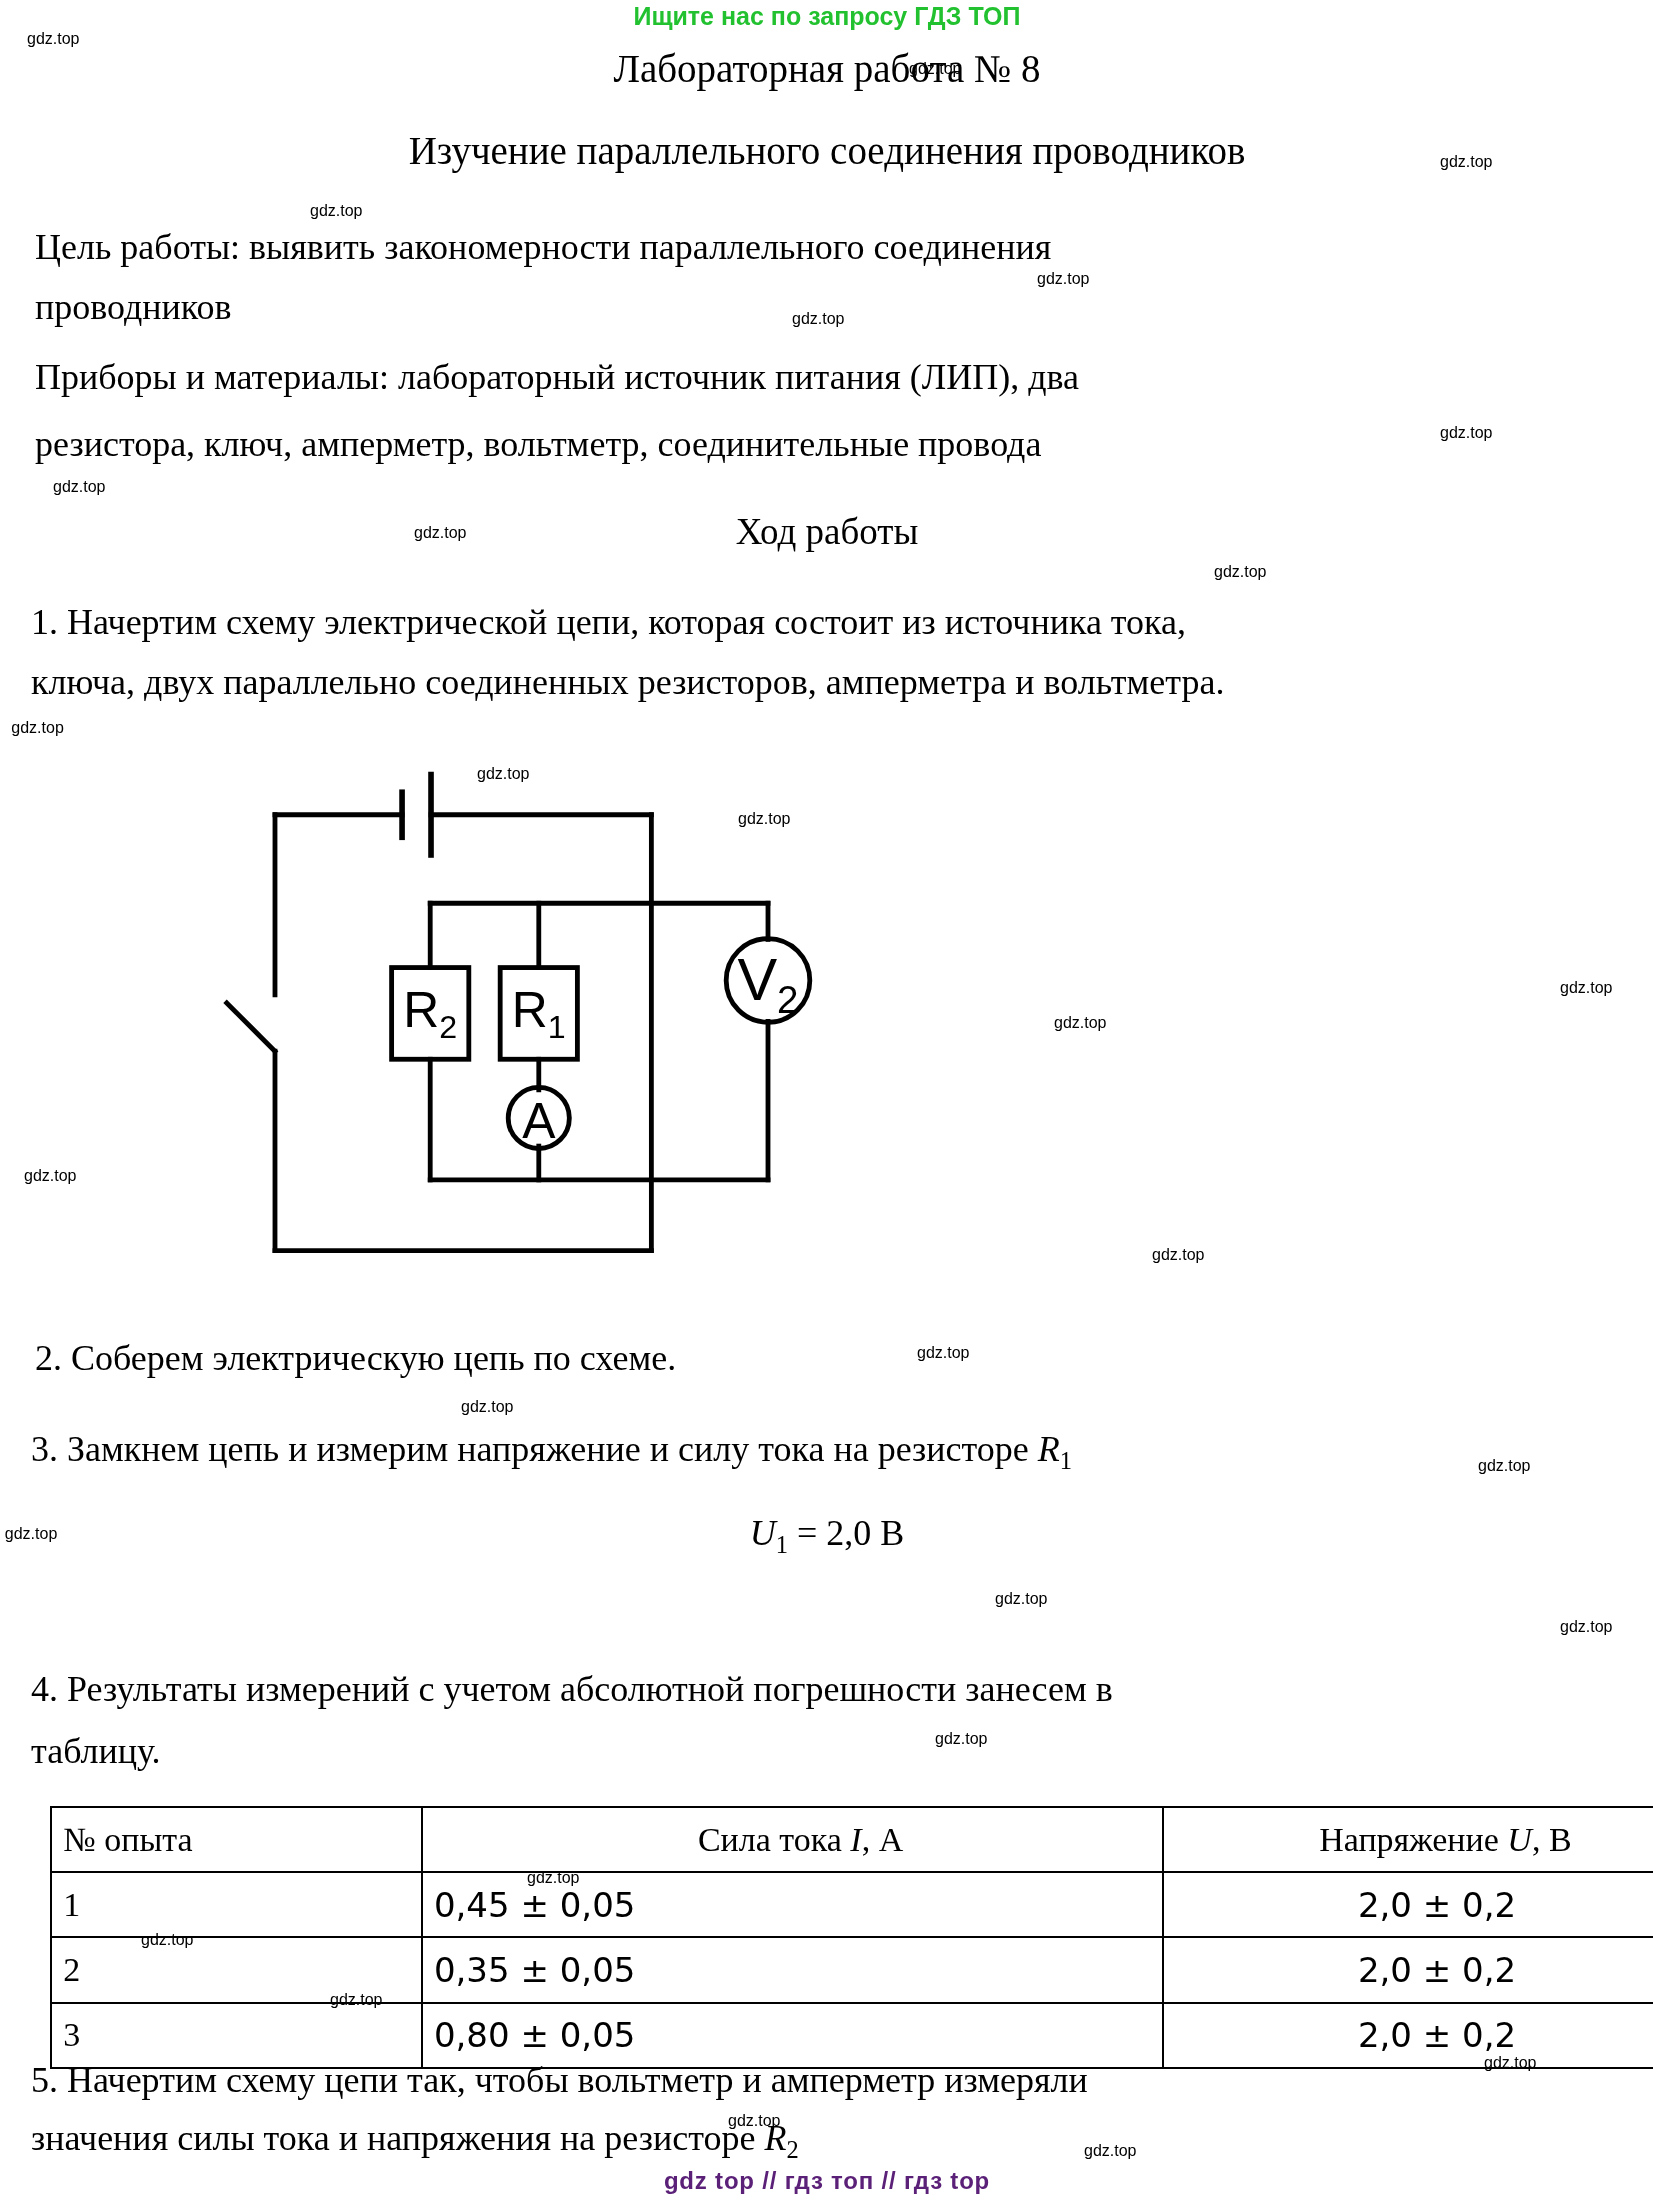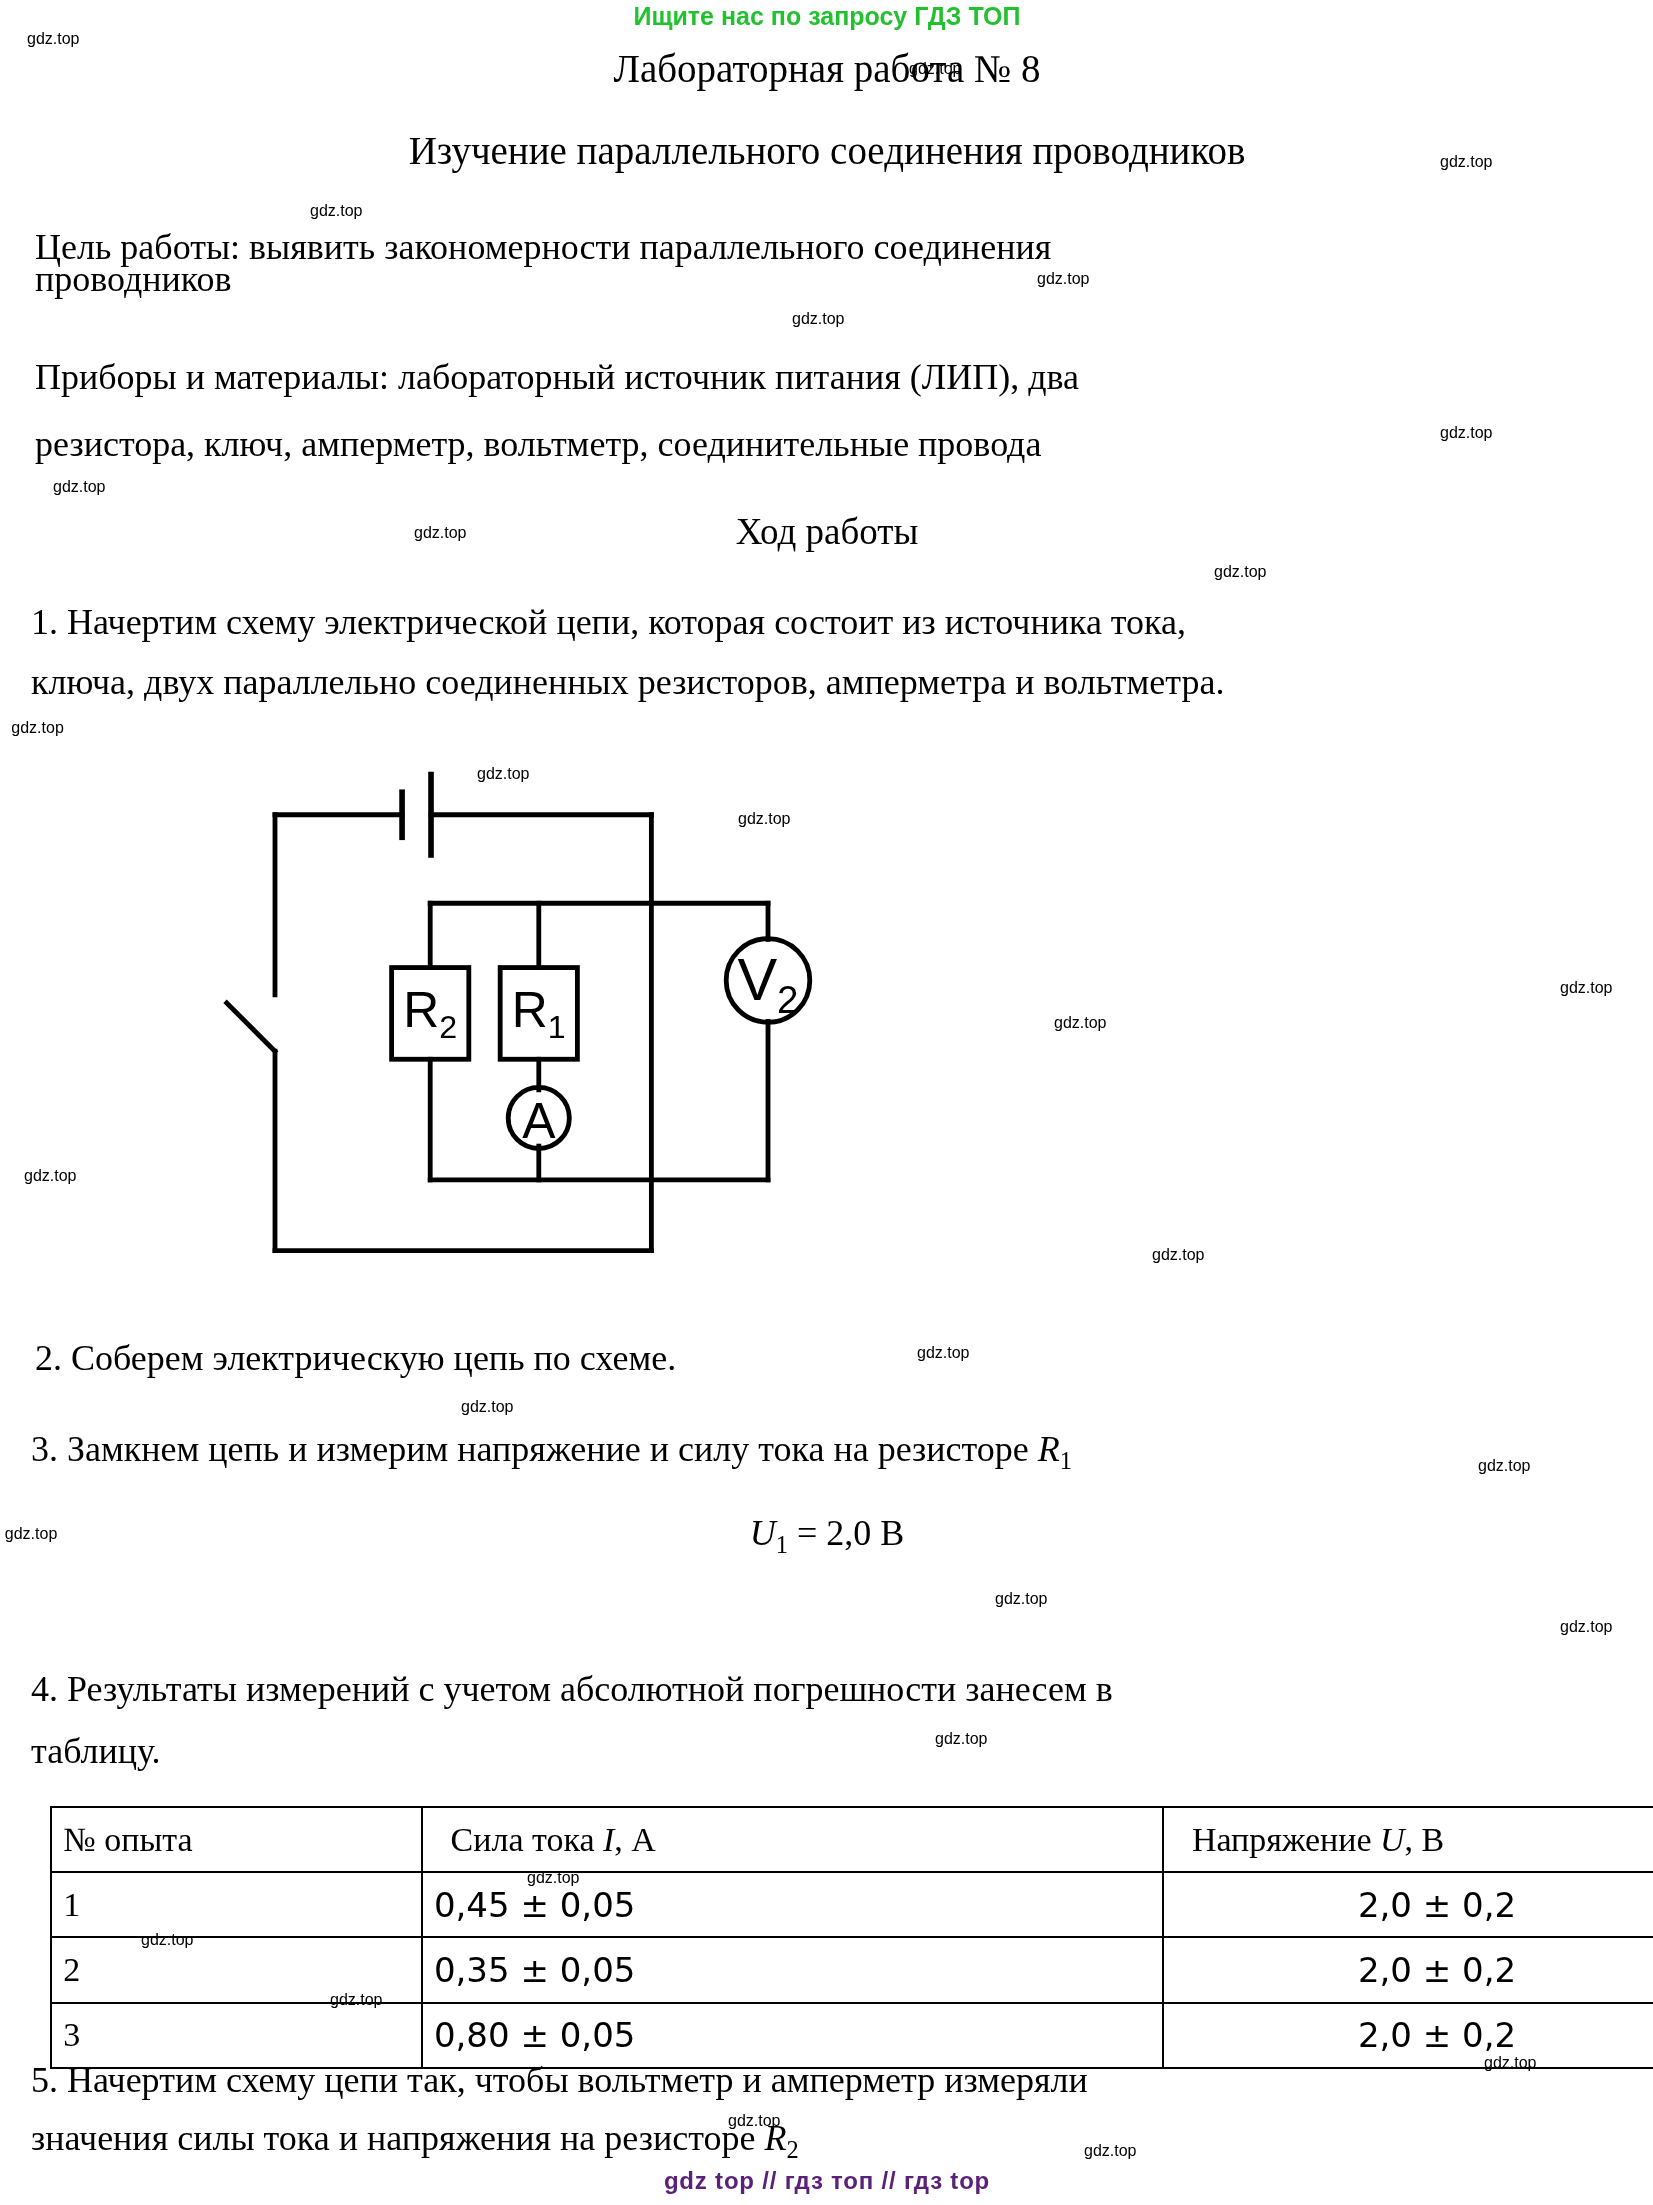--- a/index.html
+++ b/index.html
@@ -108,21 +108,21 @@
     border: 2.4px solid #000000;
     font-size: 34px;
     height: 60px;
     padding: 1.6px 11.3px;
     vertical-align: middle;
   }
   .tbl .c0 { width: 346px; text-align: left; }
   .tbl .c1 { width: 700px; text-align: left; }
   .tbl .c2 { width: 507px; text-align: center; }
   .tbl .hdr td { text-align: left; }
-  .tbl .hdr .c1, .tbl .hdr .c2 { text-align: left; padding-left: 28px; }
+  .tbl .hdr .c1, .tbl .hdr .c2 { text-align: center; padding-left: 28px; }
   .pm { font-family: "DejaVu Sans", sans-serif; font-size: 0.92em; }
 </style>
 </head>
 <body>
 
 <div class="page">
 
   <div class="promo-top">Ищите нас по запросу ГДЗ ТОП</div>
 
   <div class="wm" style="left:27px;  top:31px;">gdz.top</div>
@@ -153,21 +153,21 @@
   <div class="wm" style="left:141px; top:1932px;">gdz.top</div>
   <div class="wm" style="left:330px; top:1992px;">gdz.top</div>
   <div class="wm" style="left:1484px;top:2055px;">gdz.top</div>
   <div class="wm" style="left:728px; top:2113px;">gdz.top</div>
   <div class="wm" style="left:1084px;top:2143px;">gdz.top</div>
 
   <div class="ttl" style="top:47px;">Лабораторная работа № 8</div>
   <div class="ttl" style="top:129px;">Изучение параллельного соединения проводников</div>
 
   <div class="para" style="left:35px; top:224px;">Цель работы: выявить закономерности параллельного соединения</div>
-  <div class="para" style="left:35px; top:256px;">проводников</div>
+  <div class="para" style="left:35px; top:284px;">проводников</div>
 
   <div class="para" style="left:35px; top:354px;">Приборы и материалы: лабораторный источник питания (ЛИП), два</div>
   <div class="para" style="left:35px; top:421px;">резистора, ключ, амперметр, вольтметр, соединительные провода</div>
 
   <div class="ttl" style="top:511px; font-size:37px;">Ход работы</div>
 
   <div class="para" style="left:31px; top:599px;">1. Начертим схему электрической цепи, которая состоит из источника тока,</div>
   <div class="para" style="left:31px; top:659px;">ключа, двух параллельно соединенных резисторов, амперметра и вольтметра.</div>
 
   <div class="circuit">

